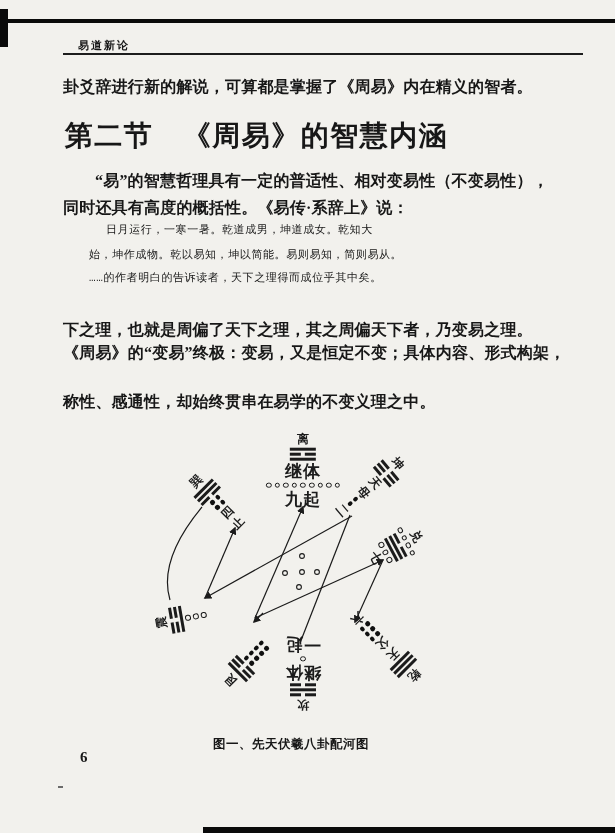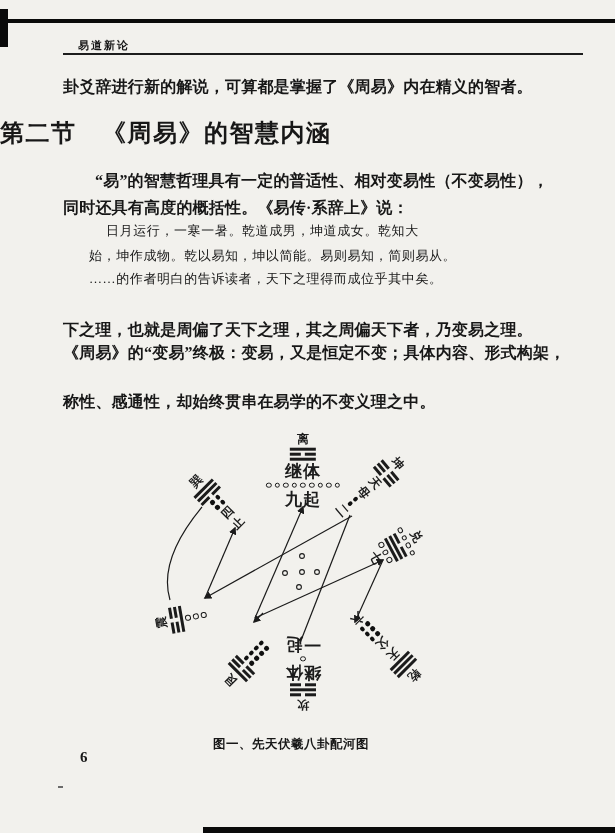--- a/index.html
+++ b/index.html
@@ -3,22 +3,22 @@
 <meta charset="utf-8">
 <style>
   html,body{margin:0;padding:0;background:#888;}
   #page{position:relative;width:615px;height:833px;background:#f2f1ed;overflow:hidden;
         font-family:"Liberation Serif","DejaVu Serif",serif;color:#171717;}
   
   .hdr{position:absolute;left:78px;top:38px;font-size:11px;font-weight:700;letter-spacing:2px;white-space:nowrap;text-align:center;}
   .rule{position:absolute;left:63px;top:53px;width:520px;height:2px;background:#1d1d1d;}
   
   .bline{position:absolute;left:63px;font-size:16px;font-weight:600;white-space:nowrap;letter-spacing:0.2px;line-height:1.2;}
-  .stitle{position:absolute;left:0;top:117px;width:513px;text-align:left;font-size:24px;font-weight:700;letter-spacing:1.5px;white-space:nowrap;}
-  .qline{position:absolute;font-size:13px;font-weight:400;white-space:nowrap;letter-spacing:0.6px;font-family:Liberation Serif, serif;}
+  .stitle{position:absolute;left:0;top:117px;width:513px;text-align:center;font-size:28px;font-weight:700;letter-spacing:1.5px;white-space:nowrap;}
+  .qline{position:absolute;font-size:11px;font-weight:400;white-space:nowrap;letter-spacing:0.6px;font-family:Liberation Mono, monospace;}
   
   #figure{position:absolute;left:130px;top:430px;width:350px;height:300px;}
   #figure svg{position:absolute;left:0;top:0;}
   .tg{position:absolute;display:flex;flex-direction:column;align-items:center;gap:2.5px;color:#1b1b1b;}
   .tg-char{font-size:12px;font-weight:700;line-height:1;white-space:nowrap;}
   .tg-word{font-size:17px;font-weight:700;line-height:1;letter-spacing:1px;white-space:nowrap;}
   .tg-tri{display:flex;flex-direction:column;gap:2px;}
   .tg-trow{display:flex;gap:4px;}
   .bar{height:3px;background:#1b1b1b;}
   .bar.solid{width:26px;}

